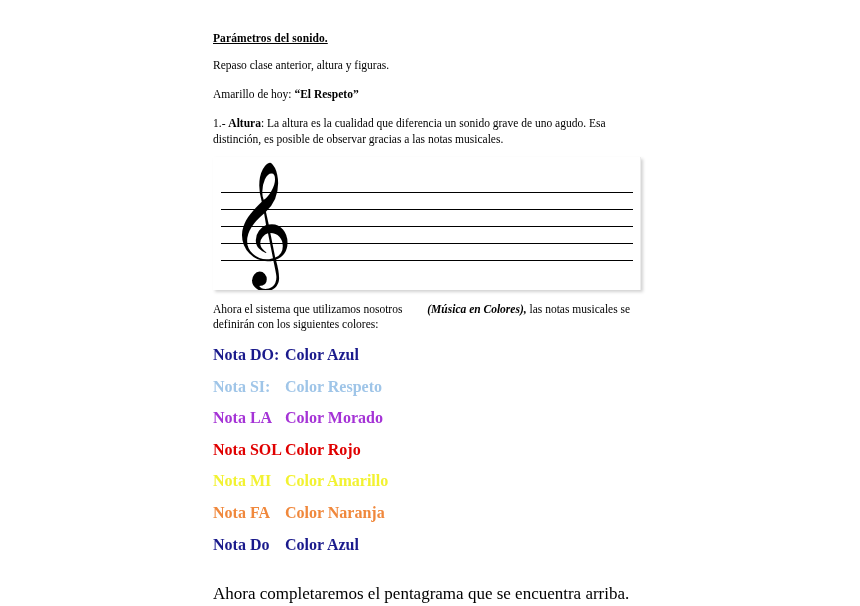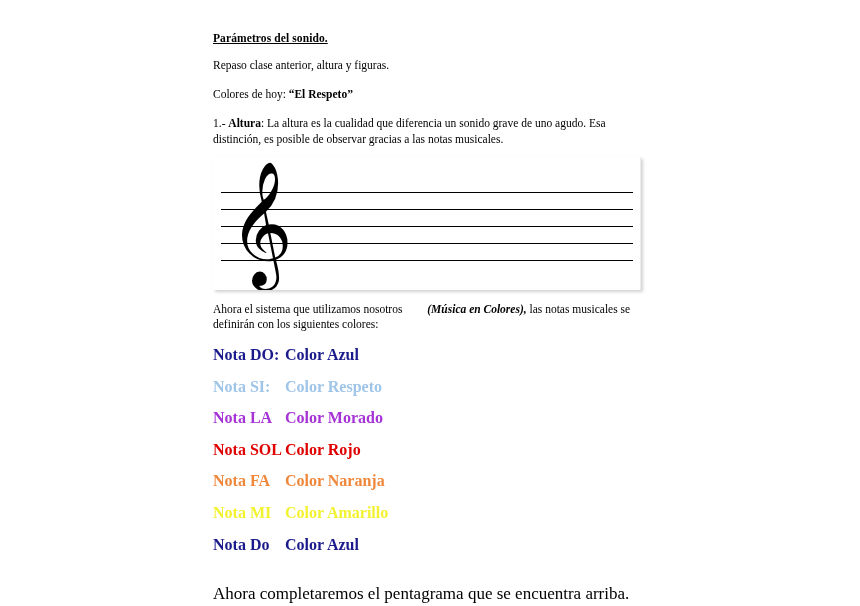--- a/index.html
+++ b/index.html
@@ -105,21 +105,21 @@
 <body>
 
 <div class="page">
   <div class="doc">
 
     <div class="title">Parámetros del sonido.</div>
 
     <p class="para">Repaso clase anterior, altura y figuras.</p>
 
     <p class="para">
-      <span>Colores de hoy: </span><span class="bold">“El Respeto”</span>
+      <span>Amarillo de hoy: </span><span class="bold">“El Respeto”</span>
     </p>
 
     <p class="para tight">
       <span>1.- </span><span class="bold">Altura</span><span>: La altura es la cualidad que diferencia un sonido grave de uno agudo. Esa distinción, es posible de observar gracias a las notas musicales.</span>
     </p>
 
     <div class="staff-wrap">
       <div class="staff-lines">
         <div class="ln" style="top:0px;"></div>
         <div class="ln" style="top:17px;"></div>
@@ -146,26 +146,26 @@
         </tr>
         <tr>
           <td class="note-col" style="color:#a533d6">Nota LA</td>
           <td style="color:#a533d6">Color Morado</td>
         </tr>
         <tr>
           <td class="note-col" style="color:#e00000">Nota SOL</td>
           <td style="color:#e00000">Color Rojo</td>
         </tr>
         <tr>
+          <td class="note-col" style="color:#f2f231">Nota MI</td>
+          <td style="color:#f2f231">Color Amarillo</td>
+        </tr>
+        <tr>
           <td class="note-col" style="color:#f0883c">Nota FA</td>
           <td style="color:#f0883c">Color Naranja</td>
-        </tr>
-        <tr>
-          <td class="note-col" style="color:#f2f231">Nota MI</td>
-          <td style="color:#f2f231">Color Amarillo</td>
         </tr>
         <tr>
           <td class="note-col" style="color:#1a1a8c">Nota Do</td>
           <td style="color:#1a1a8c">Color Azul</td>
         </tr>
       </tbody>
     </table>
 
     <p class="para footer-para">Ahora completaremos el pentagrama que se encuentra arriba. Pongan atención a la pizarra.</p>
 

